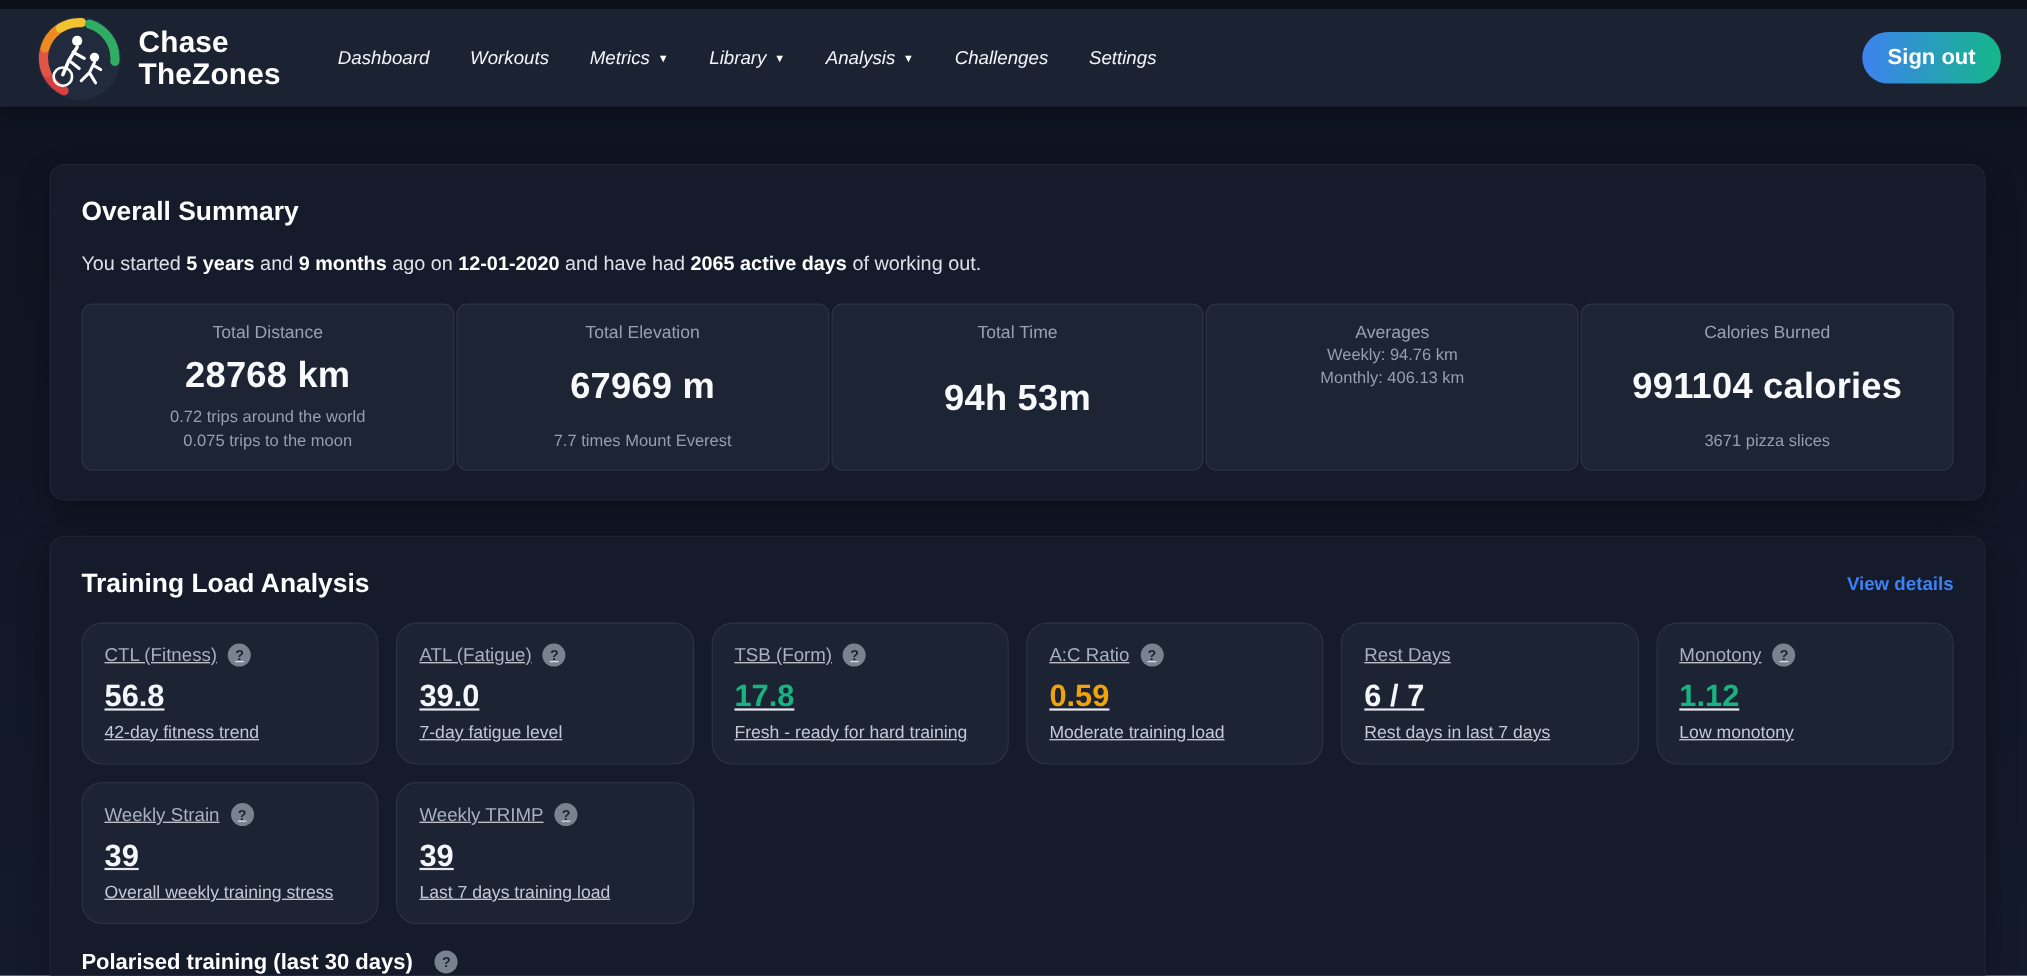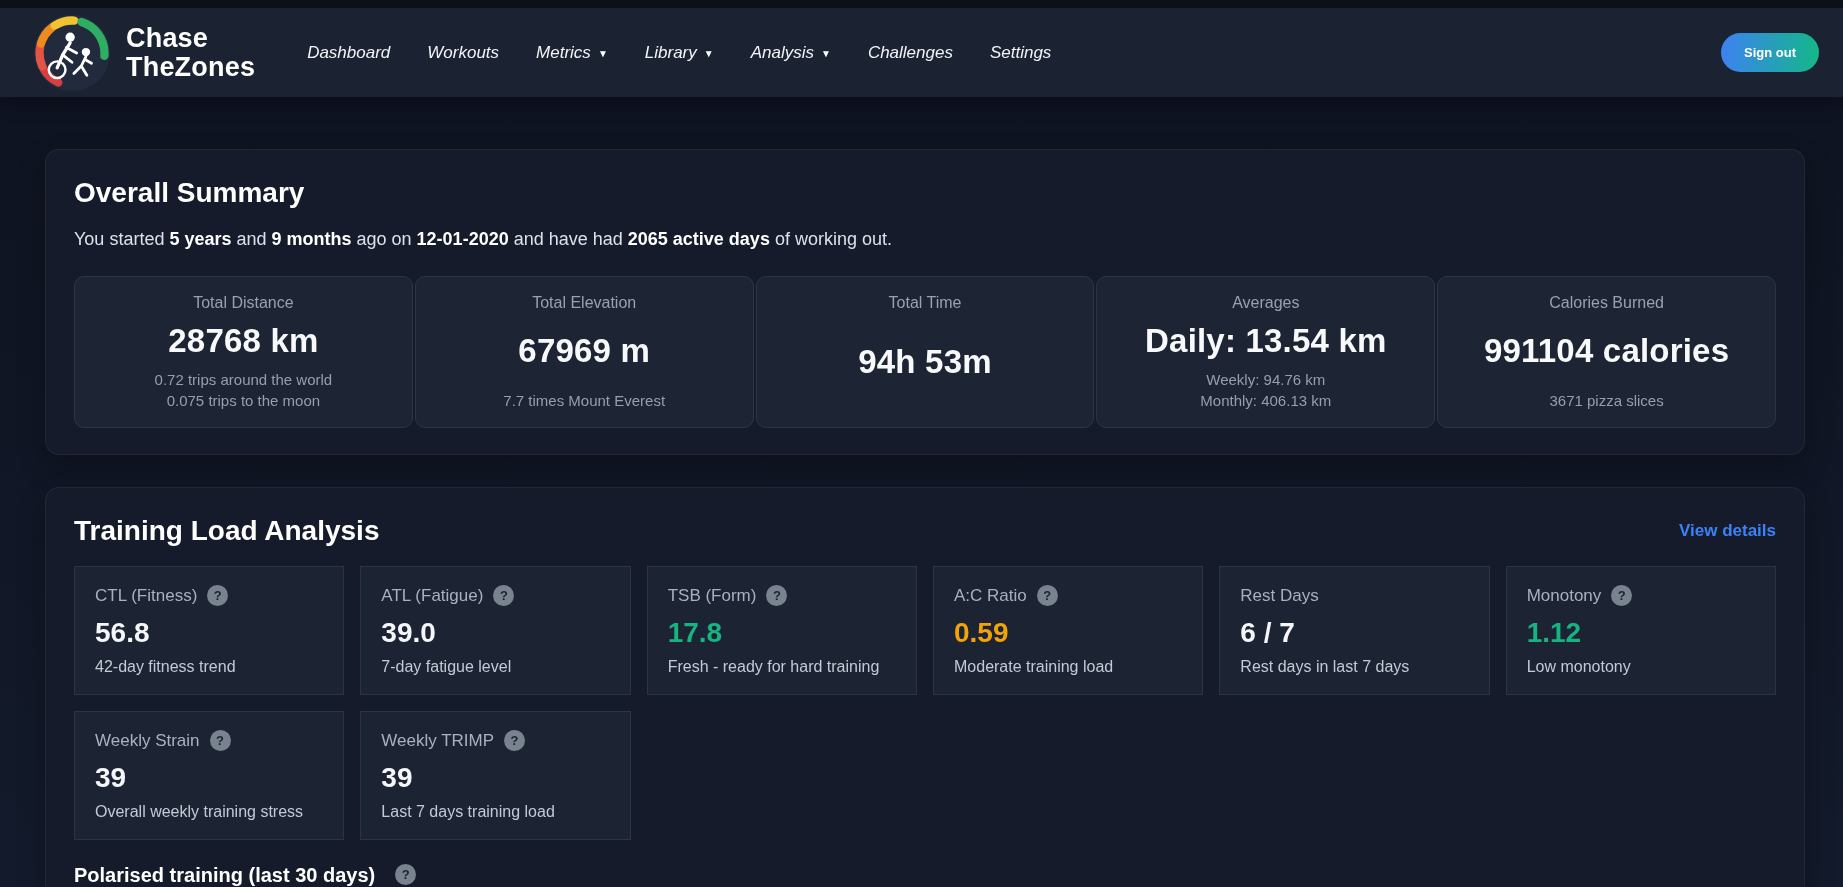--- a/index.html
+++ b/index.html
@@ -21,34 +21,34 @@
     gap: 16px;
   }
   .logo-wrap { display: flex; align-items: center; gap: 15px; cursor: pointer; }
   .brand { font-size: 27px; font-weight: 700; color: #ffffff; line-height: 1.06; letter-spacing: .2px; }
   .nav { display: flex; align-items: center; gap: 37px; margin-left: 36px; font-style: italic; }
   .nav-link { display: inline-flex; align-items: center; gap: 7px; color: #f2f4f8; font-size: 17px; text-decoration: none; cursor: pointer; }
   .caret { font-size: 10px; color: #ffffff; transform: translateY(1px); }
   .signout {
     margin-left: auto;
     background: linear-gradient(90deg, var(--signout_from), var(--signout_to));
-    color: #fff; font-family: inherit; font-size: 13px; font-weight: 700;
+    color: #fff; font-family: inherit; font-size: 20px; font-weight: 700;
     border: none; border-radius: 999px; padding: 12px 23px; cursor: pointer;
   }
 
   
   .main { padding: 52px 38px 40px 45px; display: flex; flex-direction: column; gap: 32px; }
   .panel {
     background: #151b2a;
     border: 1px solid rgba(255,255,255,.055);
     border-radius: 14px;
     padding: 26px 28px;
     box-shadow: 0 12px 28px rgba(0,0,0,.28);
   }
-  .panel-title { margin: 0; font-size: 28px; font-weight: 700; color: #ffffff; line-height: 34px; }
+  .panel-title { margin: 0; font-size: 24px; font-weight: 700; color: #ffffff; line-height: 34px; }
   .panel-head { display: flex; align-items: center; justify-content: space-between; margin-bottom: 18px; }
   .view-link { color: var(--link); font-size: 17px; font-weight: 700; text-decoration: none; cursor: pointer; }
 
   
   .intro { margin: 18px 0 26px; font-size: 18px; line-height: 22px; color: #dde1e9; }
   .intro .b { font-weight: 700; color: #ffffff; }
   .stats { display: flex; gap: 2px; border-radius: 21px; }
   .stat {
     flex: 1; min-height: 152px;
     background: #1d2434; border: 1px solid #2c3548; border-radius: 10px;
@@ -56,22 +56,22 @@
     padding: 16px 14px;
   }
   .stat-label { color: #98a1b0; font-size: 16px; line-height: 19px; }
   .stat-mid { flex: 1; display: flex; align-items: center; justify-content: center; }
   .stat-value { font-size: 33px; font-weight: 700; color: #f8f9fb; letter-spacing: .2px; }
   .stat-subs { color: #969fae; font-size: 15px; line-height: 21px; }
 
   
   .tiles { display: grid; grid-template-columns: repeat(6, 1fr); gap: 16px; }
   .tile {
-    background: #1c2333; border: 1px solid #2b3446; border-radius: 0;
-    padding: 18px 20px; min-height: 128px;
+    background: #1c2333; border: 1px solid #2b3446; border-radius: 19px;
+    padding: 18px 20px; min-height: 128px; text-decoration: underline;
   }
   .tile-head { display: flex; align-items: center; gap: 10px; color: #a9b1c0; font-size: 17px; line-height: 21px; }
   .help {
     width: 21px; height: 21px; border-radius: 50%;
     background: #79828f; color: #1b2230;
     font-size: 13px; font-weight: 700;
     display: inline-flex; align-items: center; justify-content: center;
     cursor: pointer; flex: none;
   }
   .tile-value { margin: 11px 0 8px; font-size: 28px; font-weight: 700; color: #f4f6f9; }
@@ -192,23 +192,20 @@
           <div class="stat-mid">
             <div class="stat-value">94h 53m</div>
           </div>
           <div class="stat-subs">
             
           </div>
         </div>
 
         <div class="stat">
           <div class="stat-label">Averages</div>
-          <div class="stat-mid">
-            <div class="stat-value">Daily: 13.54 km</div>
-          </div>
           <div class="stat-subs">
 
           <div>Weekly: 94.76 km</div>
             <div>Monthly: 406.13 km</div>
           </div>
         </div>
 
         <div class="stat">
           <div class="stat-label">Calories Burned</div>
           <div class="stat-mid">

